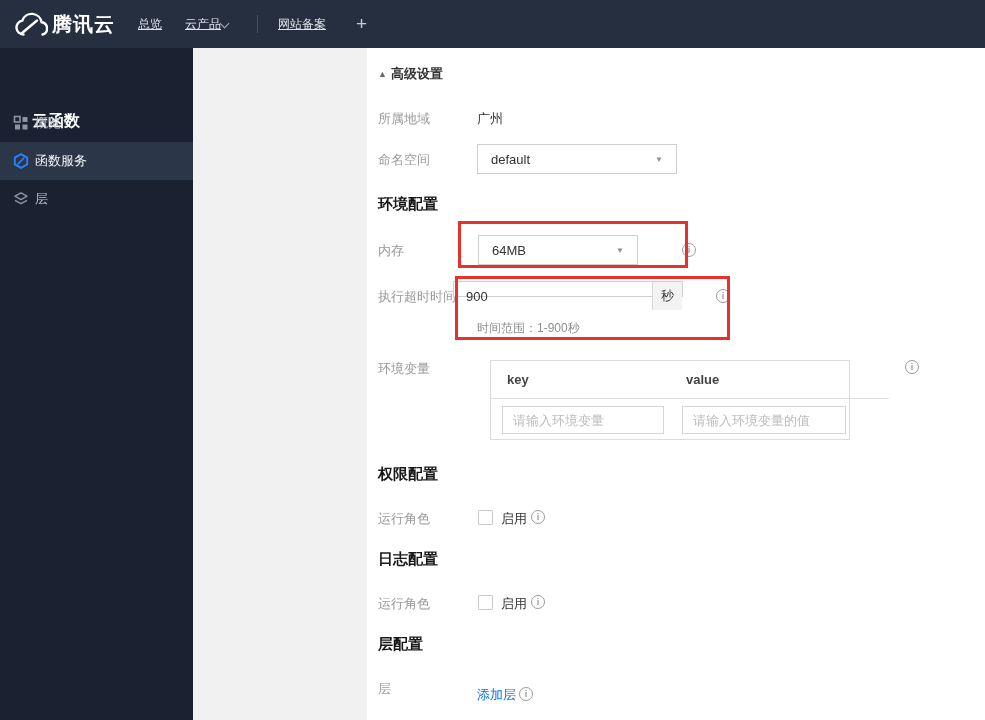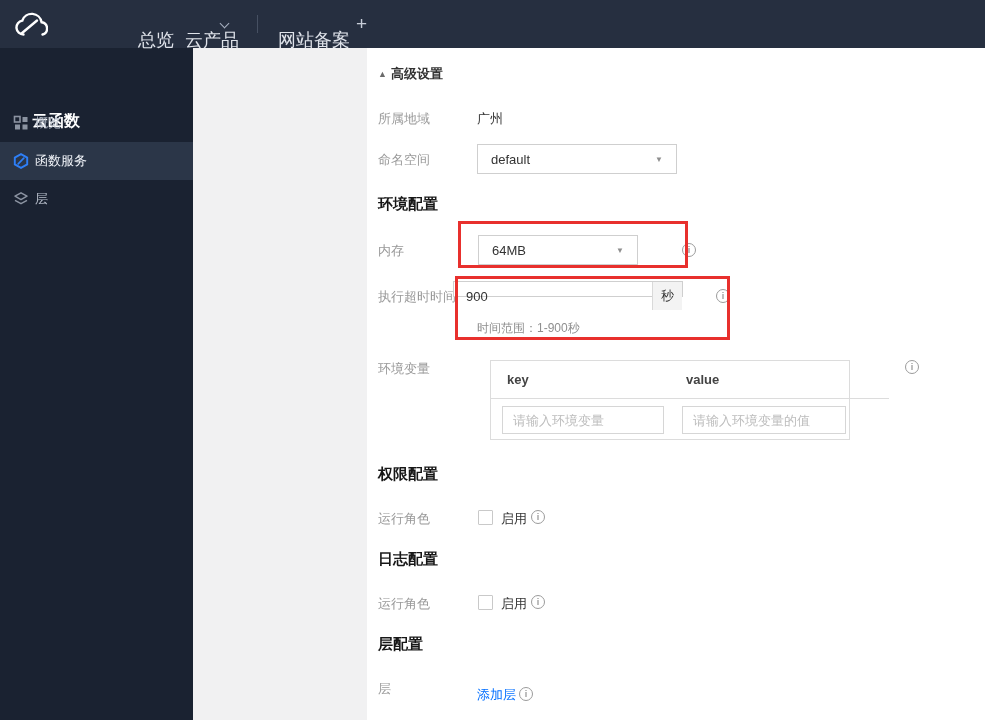--- a/index.html
+++ b/index.html
@@ -3,21 +3,21 @@
 <meta charset="utf-8">
 <style>
   * { margin:0; padding:0; box-sizing:border-box; }
   html,body { width:985px; height:720px; }
   body { font-family:"Liberation Sans","DejaVu Sans",sans-serif; background:#ffffff; position:relative; overflow:hidden; }
   .abs { position:absolute; }
 
   
   .navbar { left:0; top:0; width:985px; height:48px; background:#262f40; z-index:20; }
   .brand-text { left:52px; top:0; line-height:48px; color:#ffffff; font-size:20px; font-weight:bold; letter-spacing:1px; }
-  .nav-link { top:16px; line-height:48px; color:#dfe3ea; font-size:18px; cursor:pointer; }
+  .nav-link { top:0; line-height:48px; color:#dfe3ea; font-size:12px; cursor:pointer;text-decoration:underline; }
   .nav-chevron { left:221px; top:20px; width:7px; height:7px; border-right:1.5px solid #a7b0c0; border-bottom:1.5px solid #a7b0c0; transform:rotate(45deg); }
   .nav-divider { left:257px; top:15px; width:1px; height:18px; background:#465062; }
   .nav-plus { left:356px; top:0; line-height:48px; color:#c7cdd8; font-size:19px; cursor:pointer; }
 
   
   .sidebar { left:0; top:48px; width:193px; height:672px; background:#1a2231; z-index:15;text-decoration:underline; }
   .side-title { left:32px; top:64px; color:#ffffff; font-size:16px; font-weight:bold; line-height:18px; }
   .side-item { left:0; width:193px; height:38px; cursor:pointer; }
   .side-item .lbl { position:absolute; left:35px; top:0; line-height:38px; font-size:13px; color:#bac1cd; }
   .side-item.selected { background:#2b3648; }
@@ -58,20 +58,21 @@
   .red-box { border:3px solid #e8302d; z-index:10; pointer-events:none; background:transparent; }
 </style>
 </head>
 <body>
 
 <div class="abs navbar">
   <svg class="abs" style="left:14px; top:11px;" width="34" height="27" viewBox="0 0 34 27">
     <path d="M9.5 23.5 a7 7 0 0 1 -1.2 -13.9 a10 10 0 0 1 19.3 1.6 a6.3 6.3 0 0 1 0.9 12.3" fill="none" stroke="#ffffff" stroke-width="2.4" stroke-linecap="round"></path>
     <path d="M7.5 22.5 L23 9.5" stroke="#ffffff" stroke-width="2.4" stroke-linecap="round"></path>
   </svg>
+  <span class="abs brand-text">腾讯云</span>
   <span class="abs nav-link" style="left:138px;">总览</span>
   <span class="abs nav-link" style="left:185px;">云产品</span>
   <span class="abs nav-chevron"></span>
   <span class="abs nav-divider"></span>
   <span class="abs nav-link" style="left:278px;">网站备案</span>
   <span class="abs nav-plus">+</span>
 </div>
 
 <div class="abs sidebar">
   <div class="abs side-title">云函数</div>

